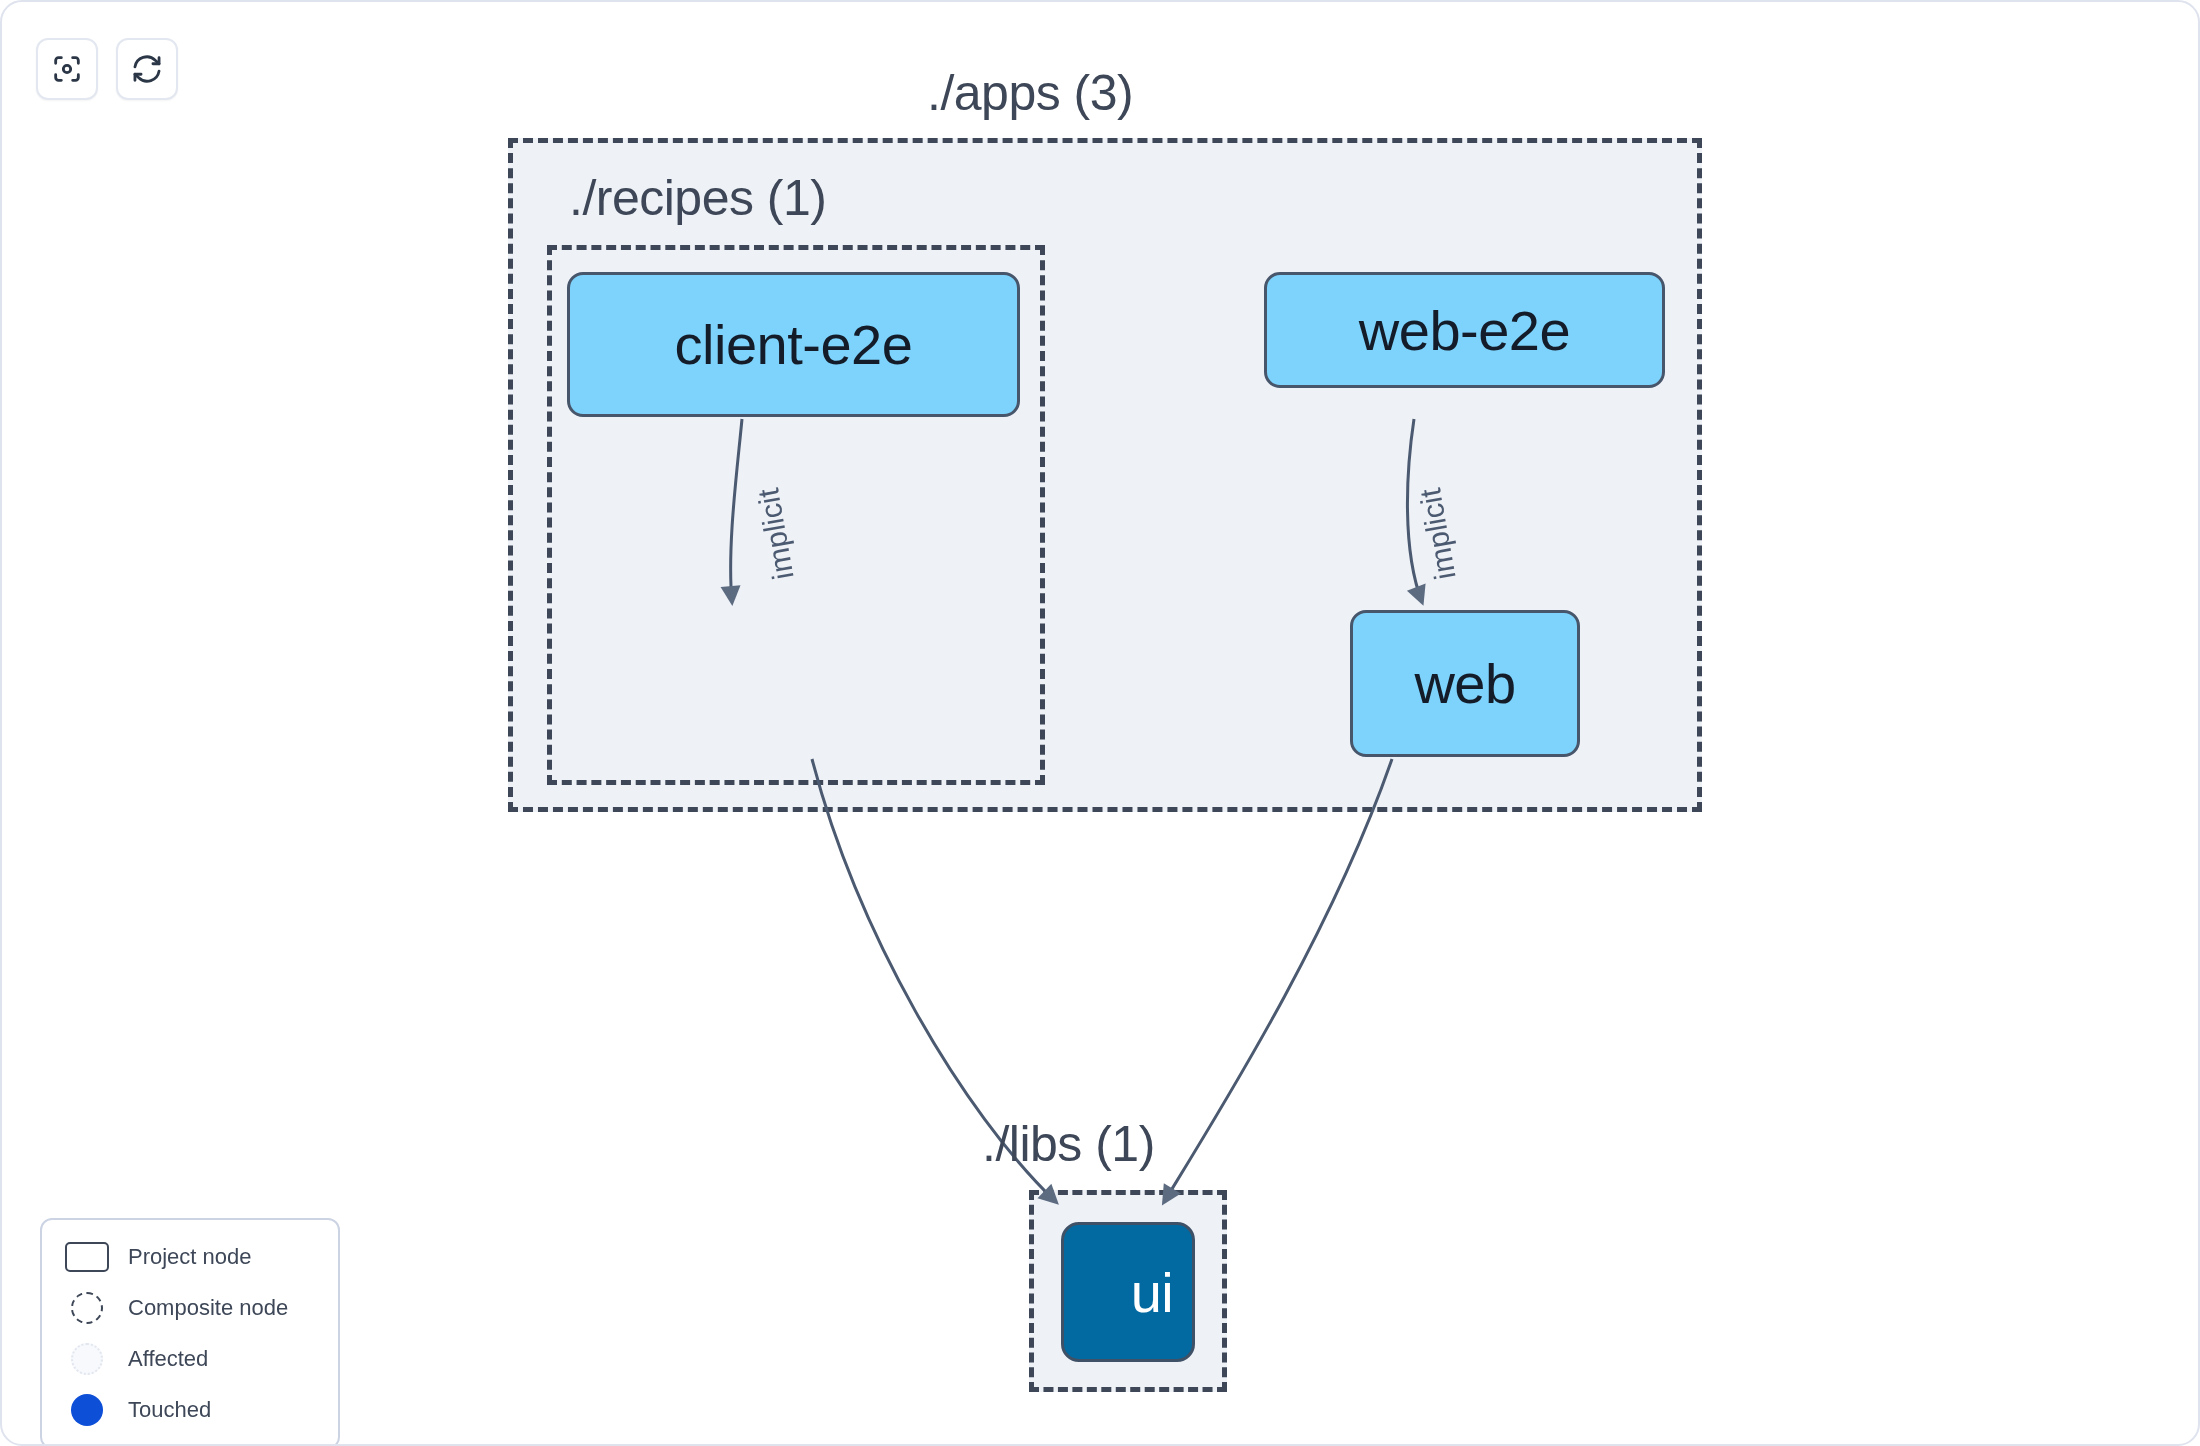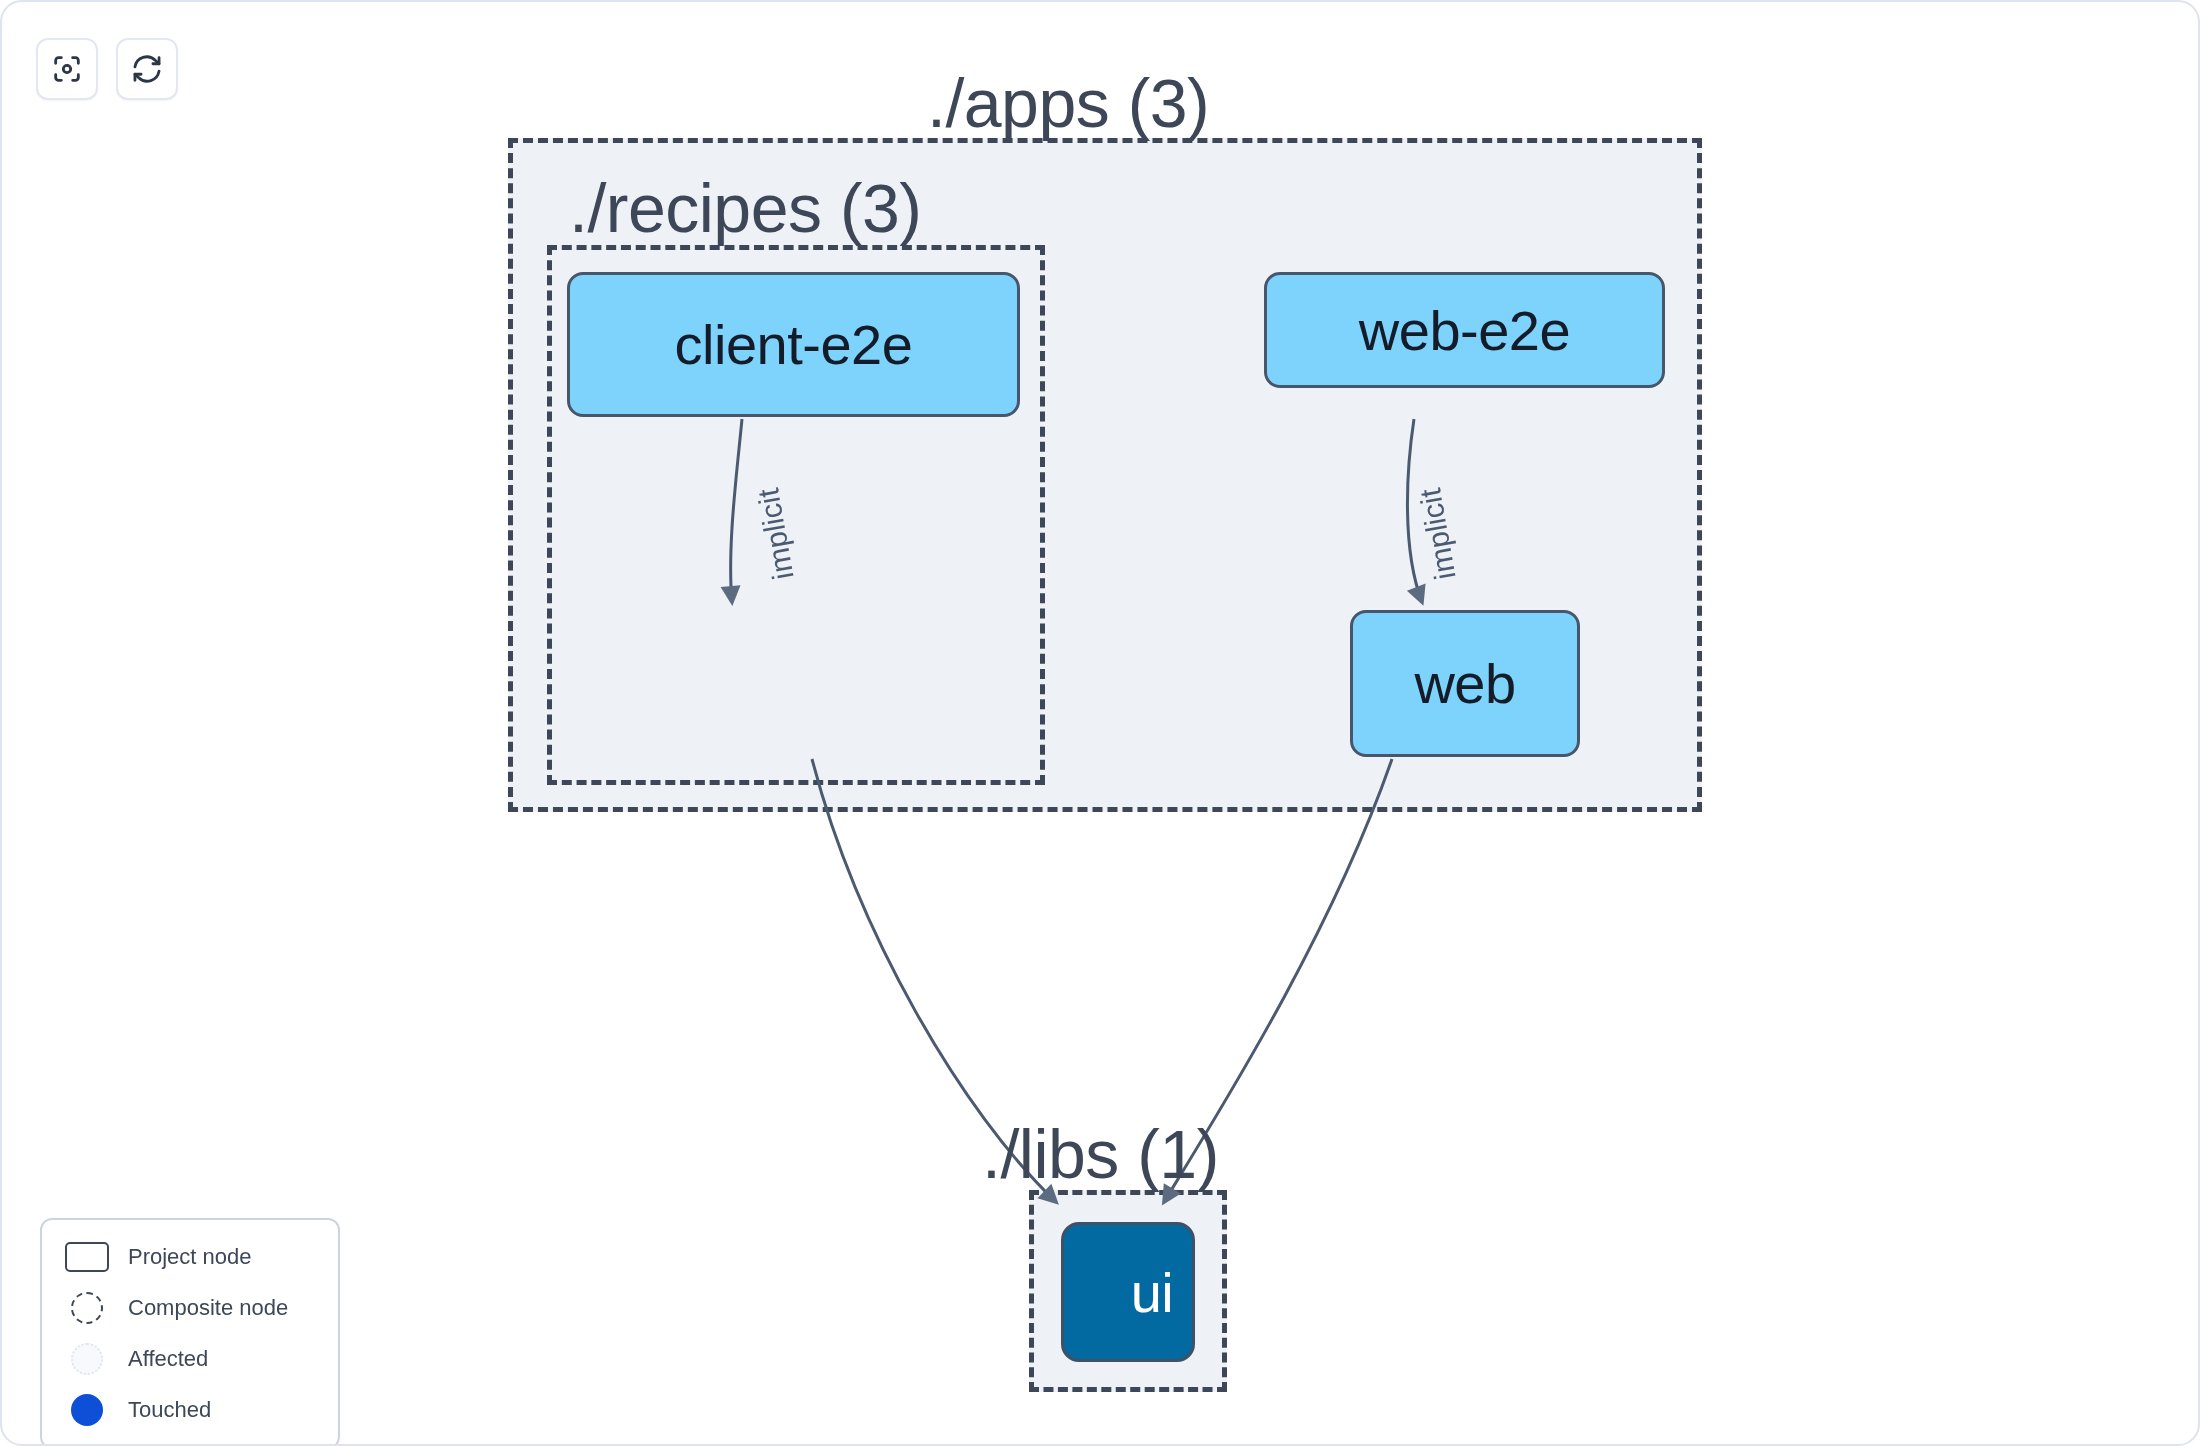--- a/index.html
+++ b/index.html
@@ -41,21 +41,21 @@
   #graph-layer {
     position: absolute; left: 0; top: 0;
     width: 2200px; height: 1446px;
     z-index: 10;
     pointer-events: none;
   }
 
   
   .group-label {
     position: absolute;
-    font-size: 68px;
+    font-size: 50px;
     color: #3d4757;
     font-family: "Liberation Sans", sans-serif;
     white-space: nowrap;
     letter-spacing: -.5px;
     z-index: 25;
   }
 
   
   .node {
     position: absolute;
@@ -156,21 +156,21 @@
       </span>
     </div>
   </div>
 
   <div style="position:absolute;left:506px;top:136px;width:1194px;height:674px;
               background:#eef1f6;border:5px dashed #3d4757;z-index:5;"></div>
   <div class="group-label" style="left:925px;top:62px;">./apps (3)</div>
 
   <div style="position:absolute;left:545px;top:243px;width:498px;height:540px;
               background:#eef1f6;border:5px dashed #3d4757;z-index:6;"></div>
-  <div class="group-label" style="left:567px;top:167px;">./recipes (3)</div>
+  <div class="group-label" style="left:567px;top:167px;">./recipes (1)</div>
 
   <div style="position:absolute;left:1027px;top:1188px;width:198px;height:202px;
               background:#eef1f6;border:5px dashed #3d4757;z-index:5;"></div>
   <div class="group-label" style="left:980px;top:1113px;">./libs (1)</div>
 
   <svg id="graph-layer" viewBox="0 0 2200 1446" xmlns="http://www.w3.org/2000/svg">
     <defs>
       <marker id="arrow" viewBox="0 0 12 12" refX="9" refY="6" markerWidth="8" markerHeight="8" orient="auto-start-reverse">
         <path d="M1 1 L11 6 L1 11 z" fill="#5c6b80"></path>
       </marker>

